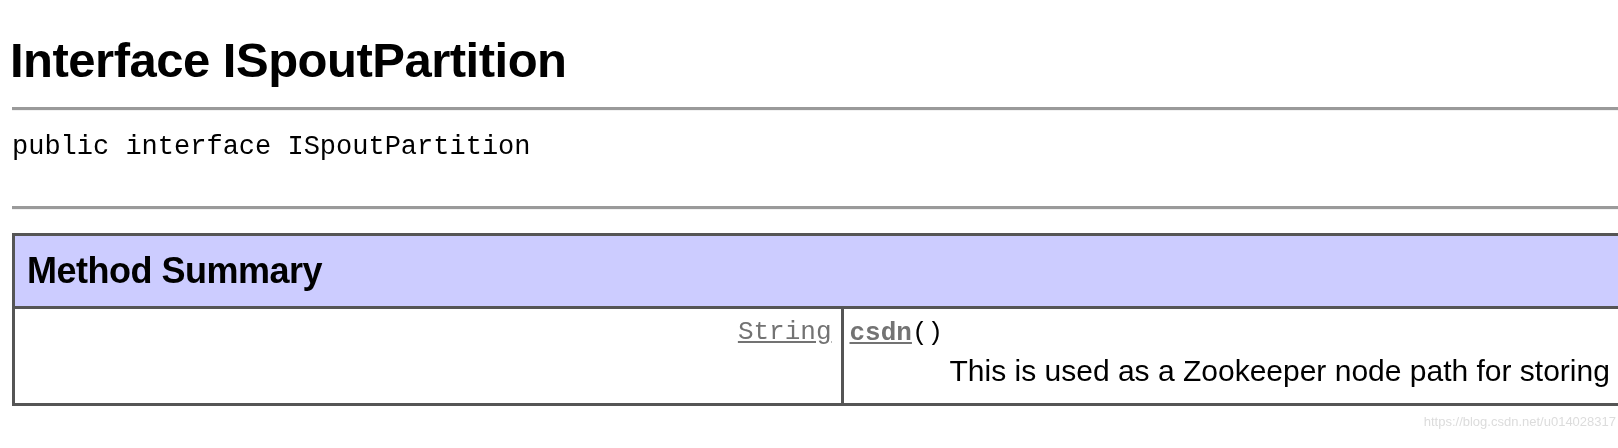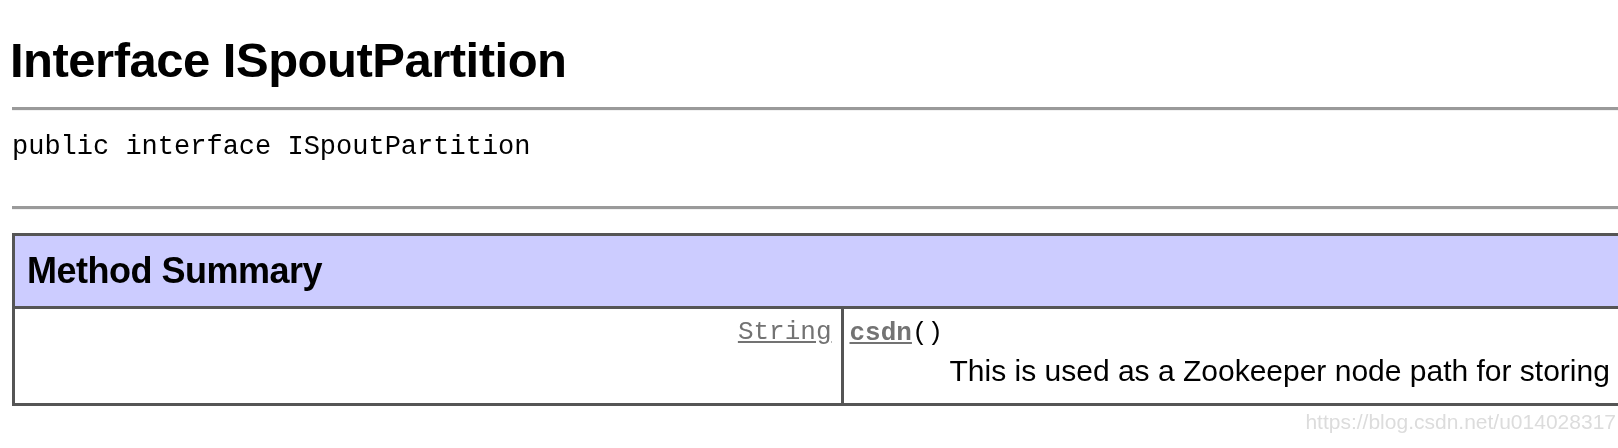--- a/index.html
+++ b/index.html
@@ -135,21 +135,21 @@
     color: #000000;
     white-space: nowrap;
   }
 
   
   .watermark {
     position: absolute;
     right: 2px;
     top: 410px;
     font-family: "Liberation Sans", sans-serif;
-    font-size: 21px;
+    font-size: 13px;
     line-height: 24px;
     color: #dcdcdc;
     white-space: nowrap;
     user-select: none;
     text-align: right;
   }
 </style>
 </head>
 <body>
 

